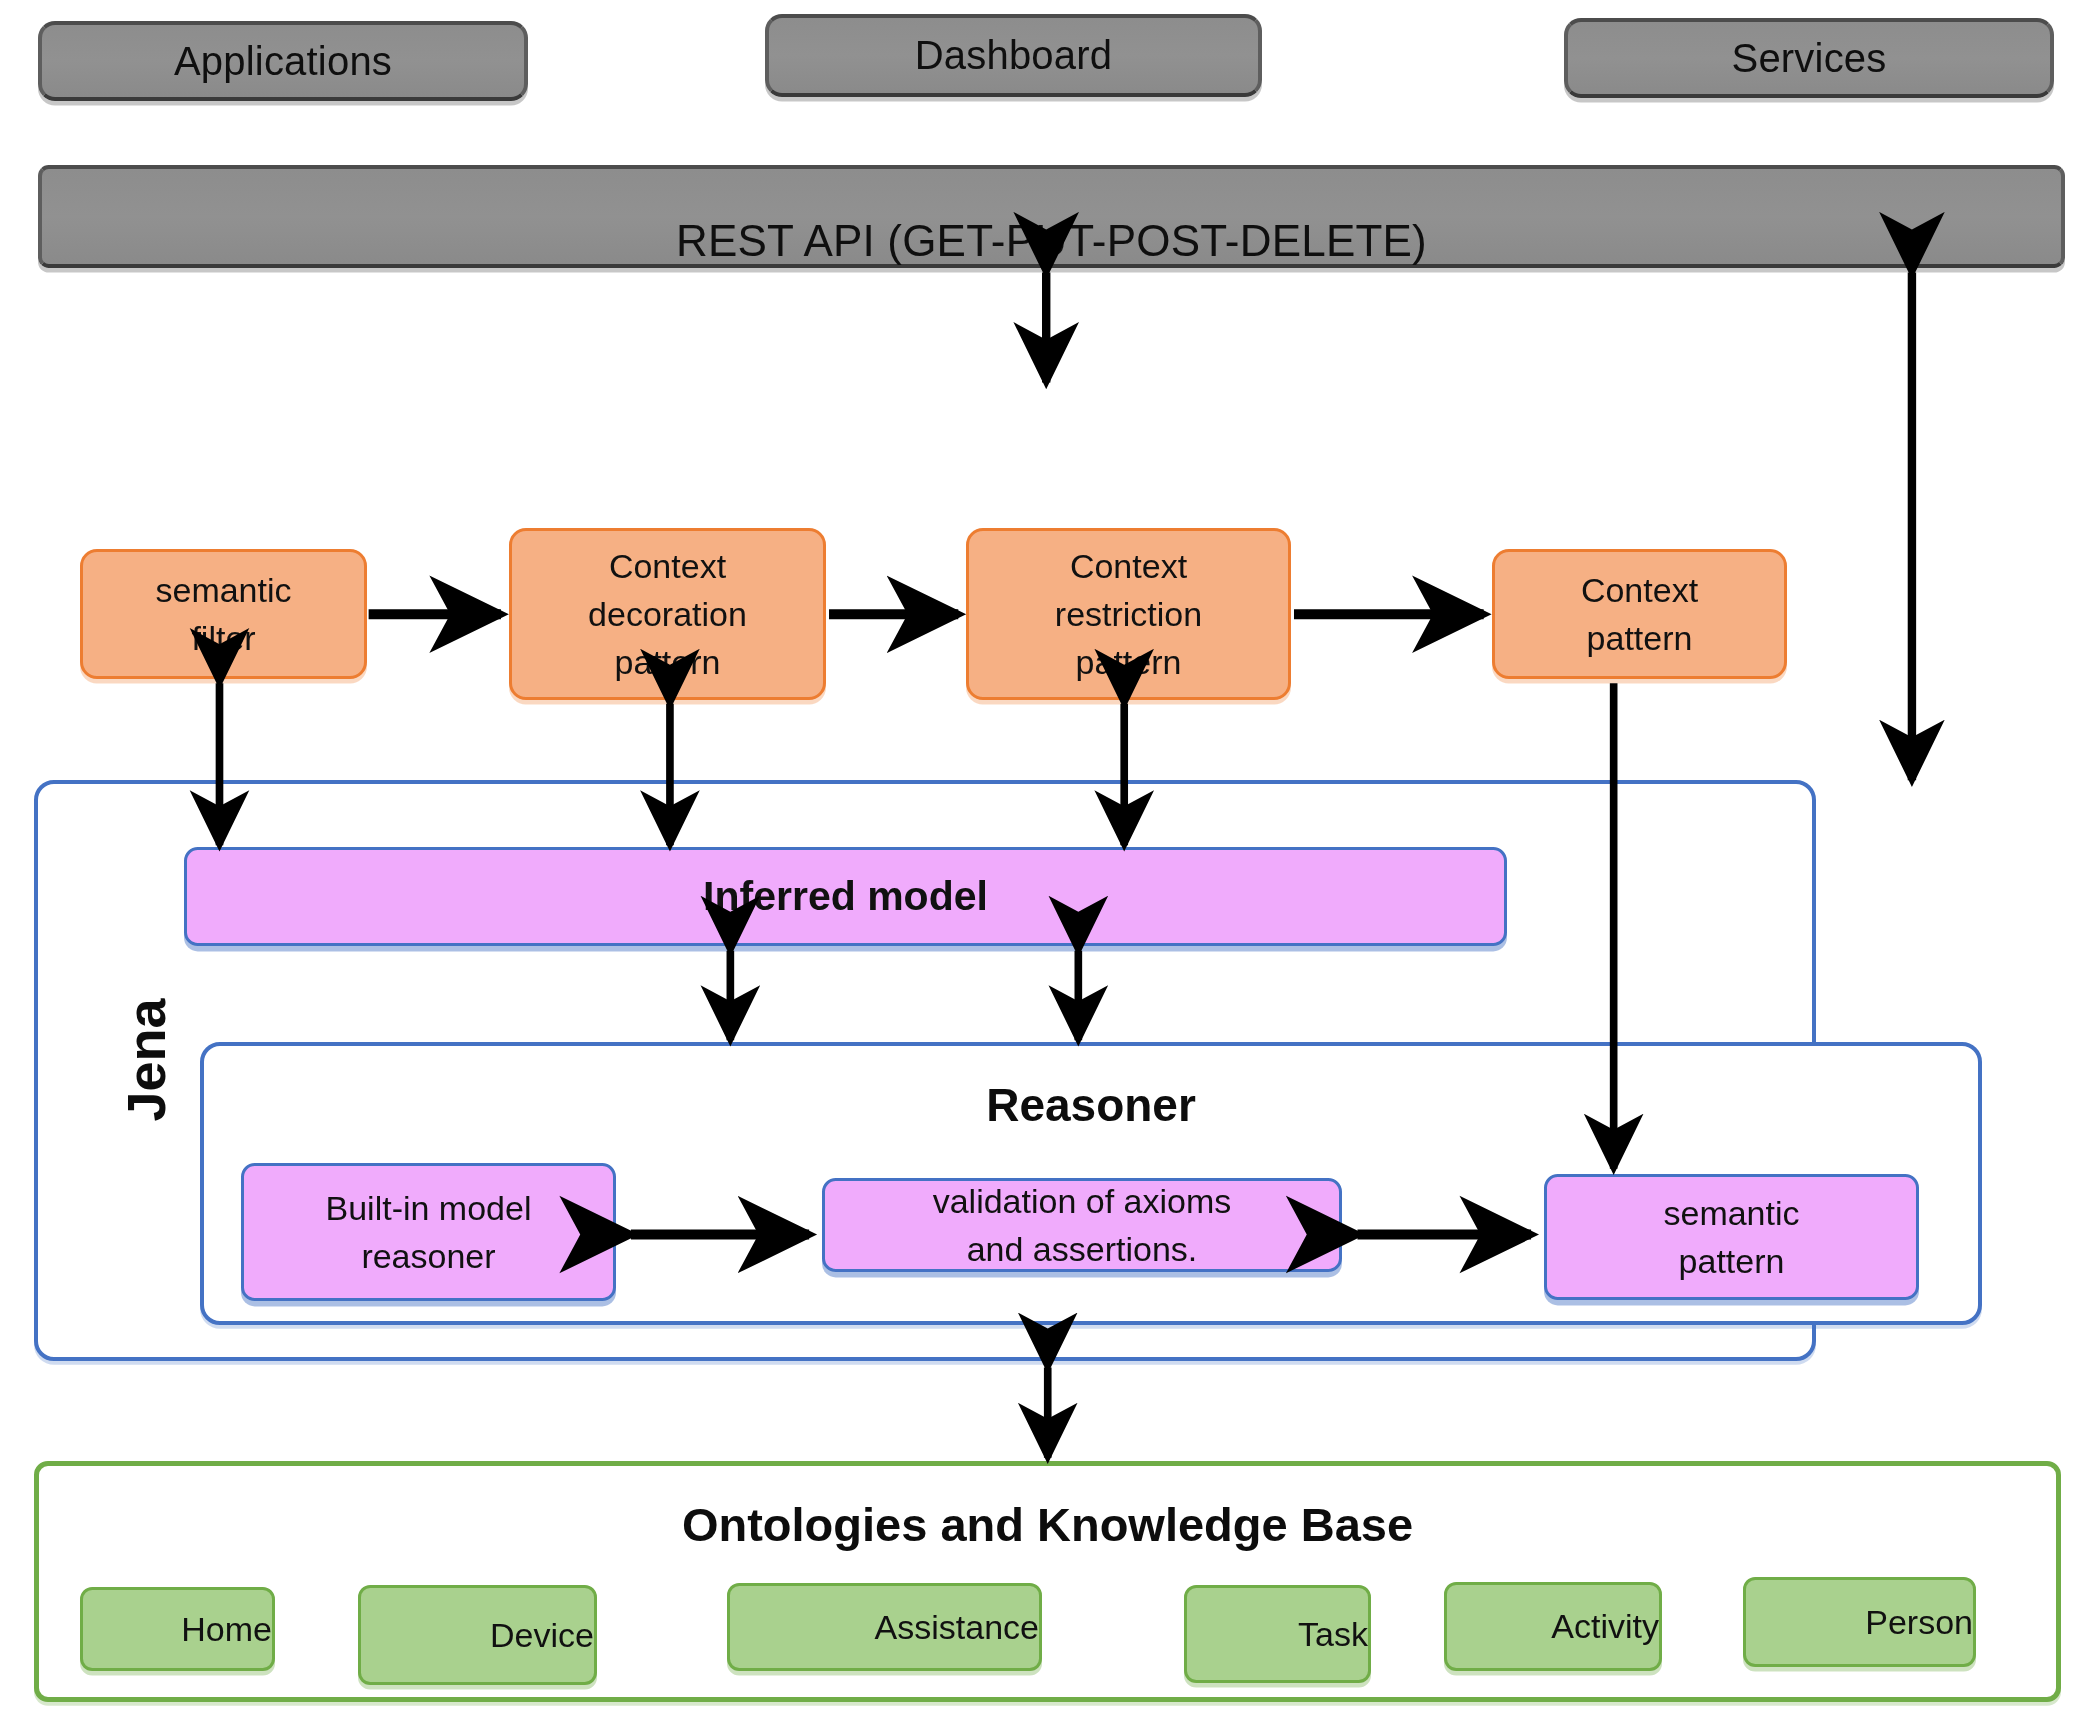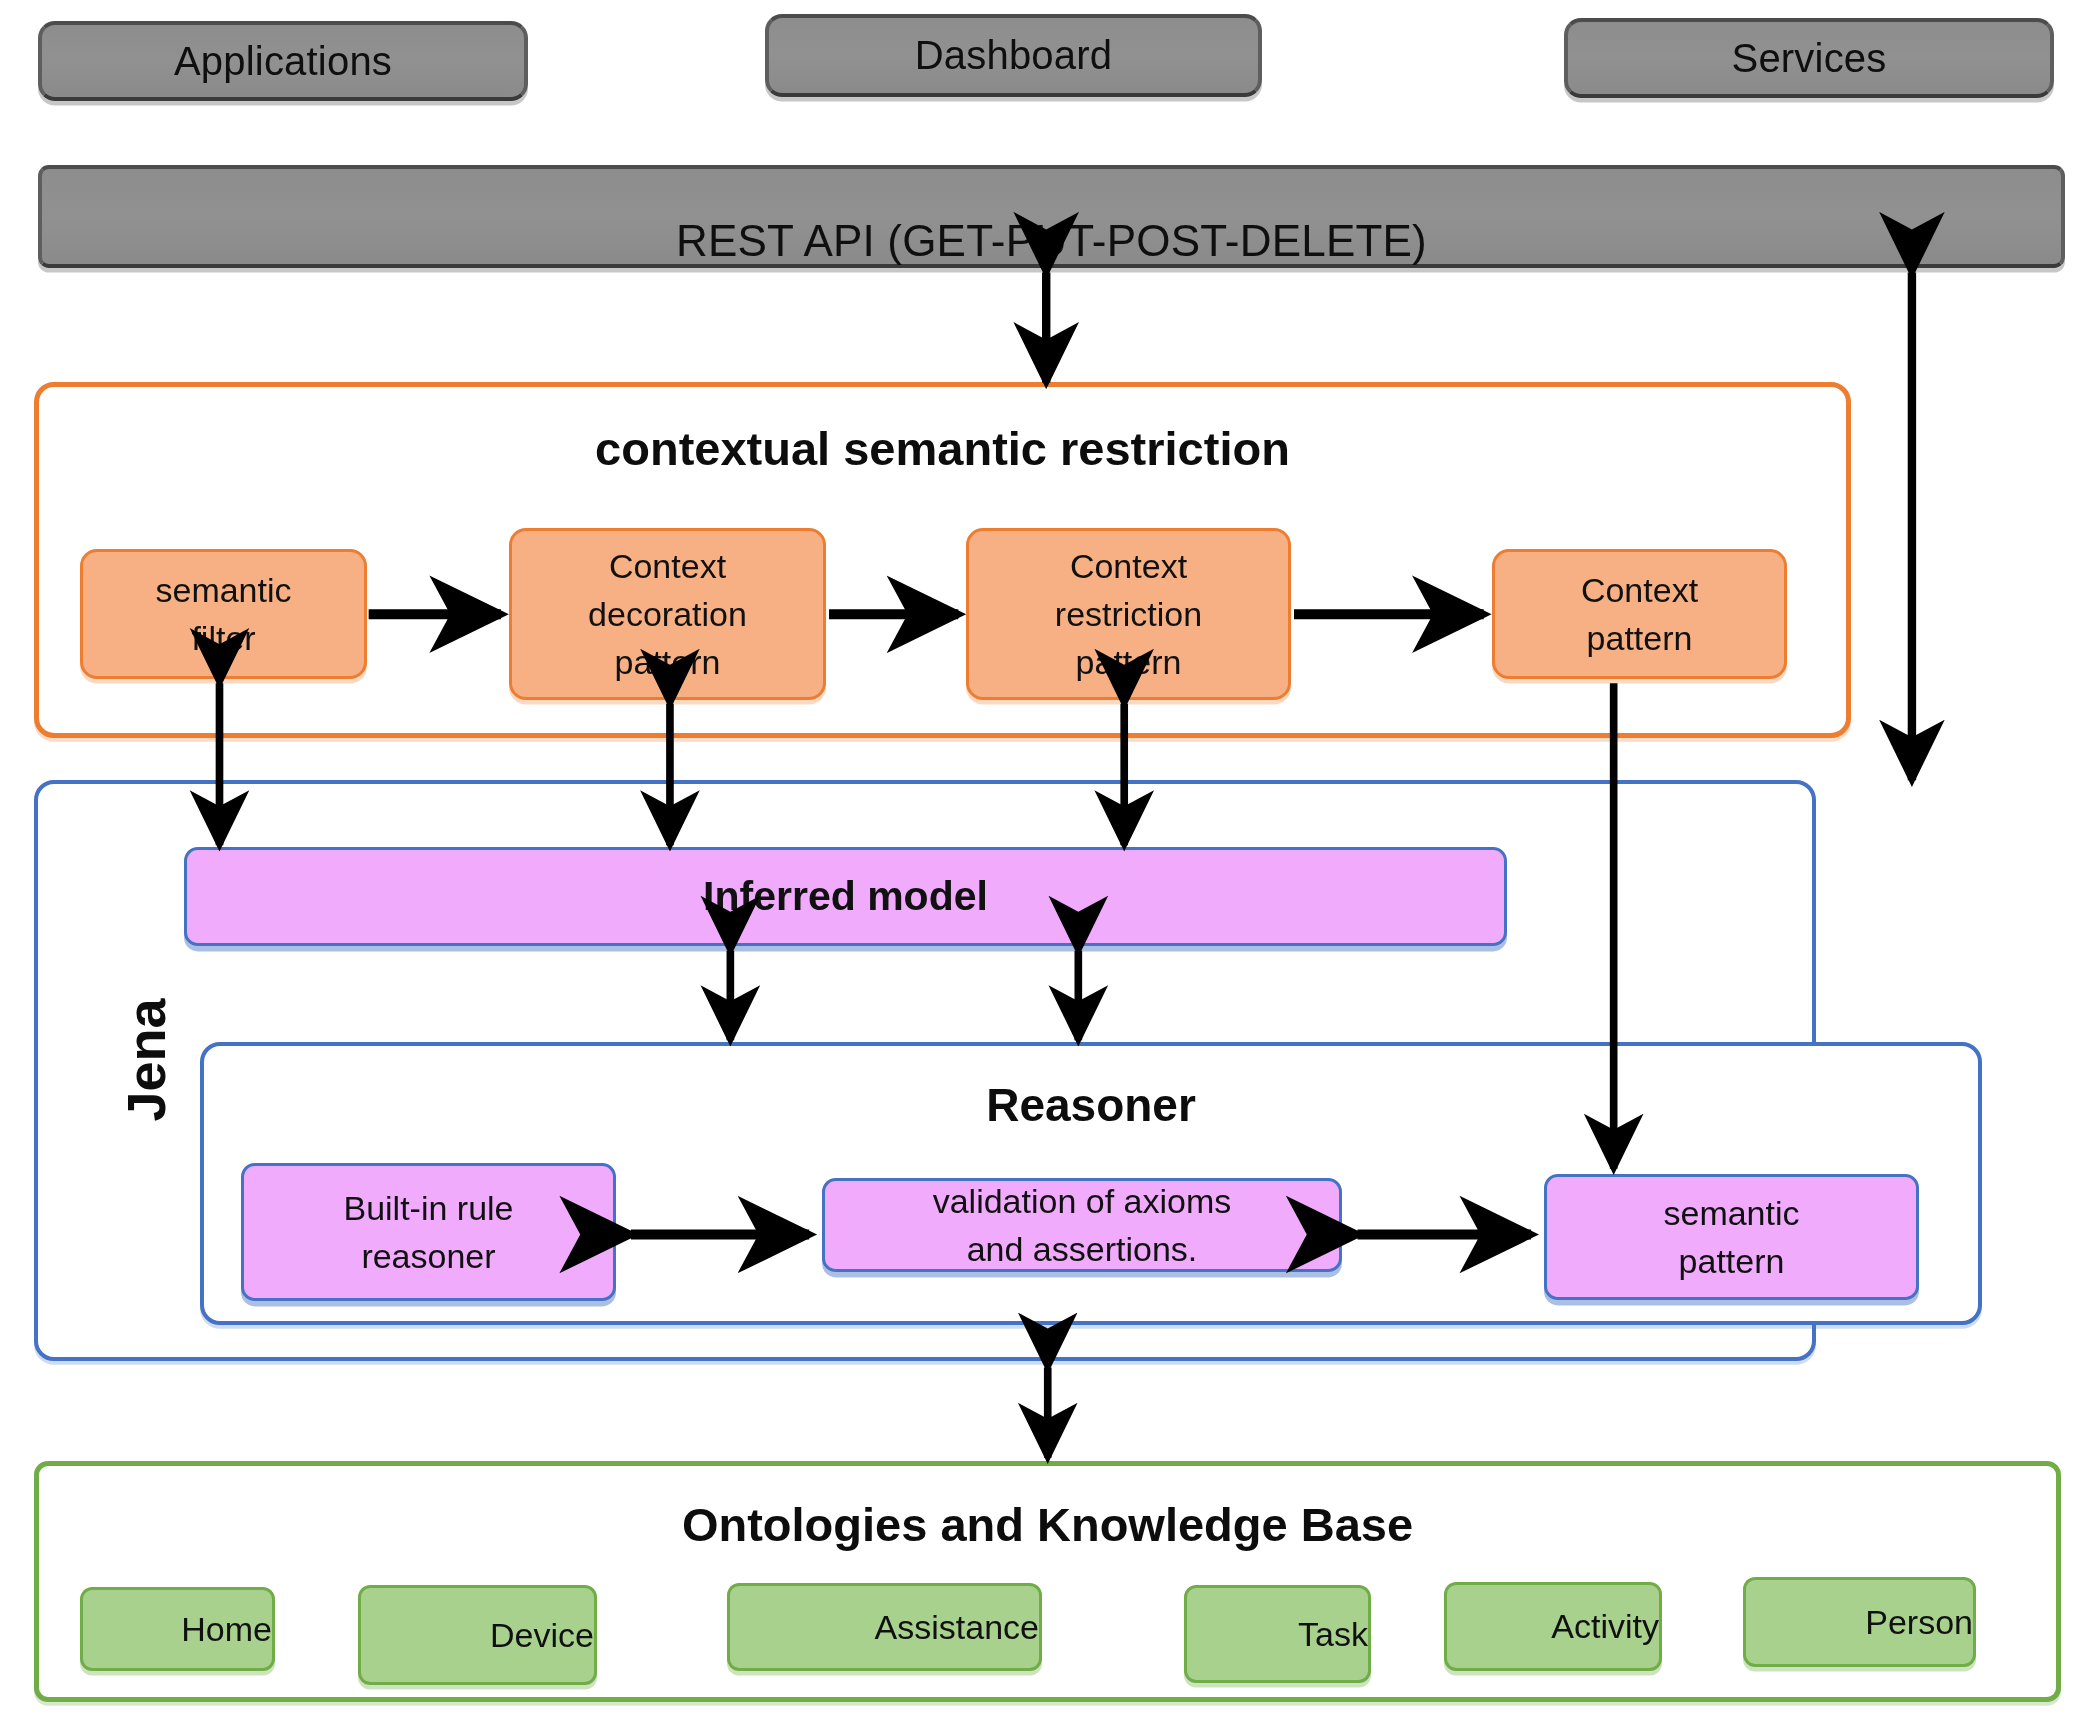--- a/index.html
+++ b/index.html
@@ -150,23 +150,20 @@
   </div>
 
   <div class="abs greybox" style="left:1564px;top:18.4px;width:490px;height:80px;">
     <span>Services</span>
   </div>
 
   <div class="abs greybox restbar" style="left:38px;top:165px;width:2027px;height:103px;border-radius:10.7px;">
     <span>REST API (GET-PUT-POST-DELETE)</span>
   </div>
 
-  <div class="abs orange-container" style="left:34px;top:382px;width:1817px;height:356px;">
-    <div class="orange-title">contextual semantic restriction</div>
-  </div>
 
   <div class="abs orangebox" style="left:80px;top:549px;width:287px;height:130px;">
     <div class="lbl">
       <span>semantic</span><br>
       <span>filter</span>
     </div>
   </div>
 
   <div class="abs orangebox" style="left:509px;top:528px;width:317px;height:172px;">
     <div class="lbl">
@@ -199,21 +196,21 @@
   <div class="abs bluebox inferred" style="left:184px;top:847px;width:1323px;height:99px;">
     <div class="lbl">Inferred model</div>
   </div>
 
   <div class="abs blue-container" style="left:199px;top:1042px;width:1775px;height:283px;width:1782px;left:200px;">
     <div class="reasoner-title">Reasoner</div>
   </div>
 
   <div class="abs bluebox" style="left:241px;top:1163px;width:375px;height:138px;">
     <div class="lbl">
-      <span>Built-in rule</span><br>
+      <span>Built-in model</span><br>
       <span>reasoner</span>
     </div>
   </div>
 
   <div class="abs bluebox" style="left:822px;top:1178px;width:520px;height:94px;">
     <div class="lbl">
       <span>validation of axioms</span><br>
       <span>and assertions.</span>
     </div>
   </div>

